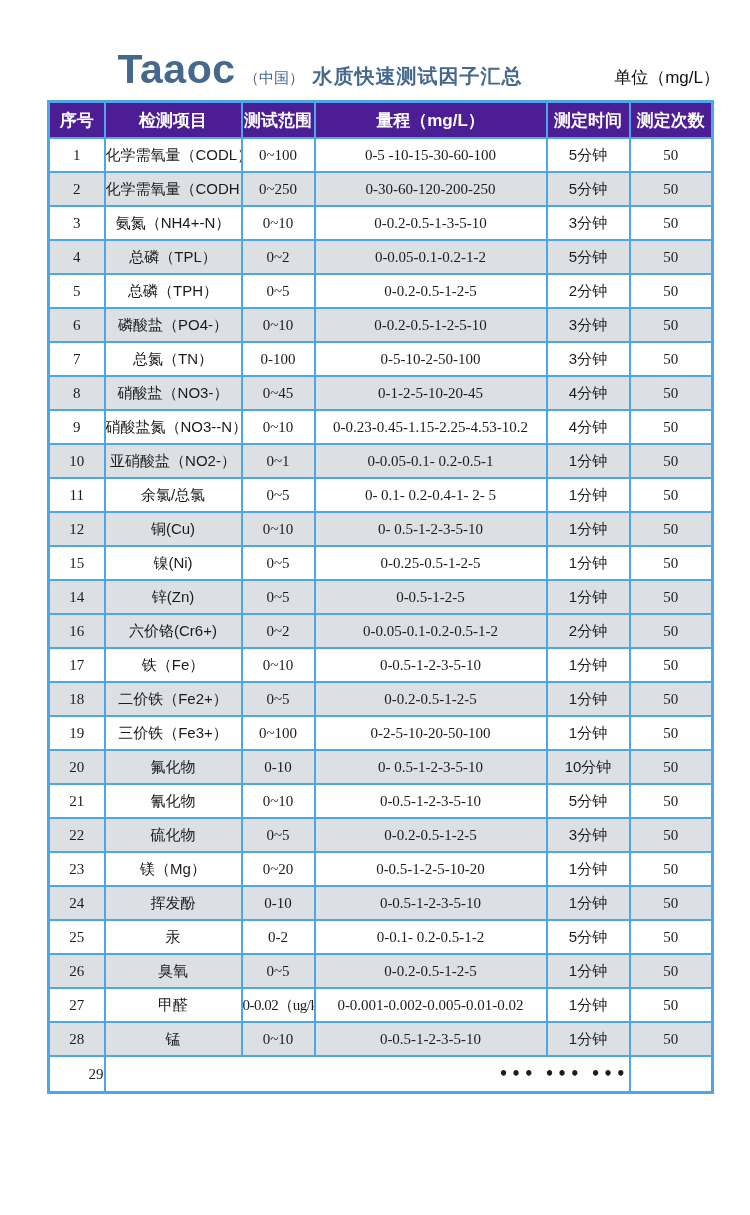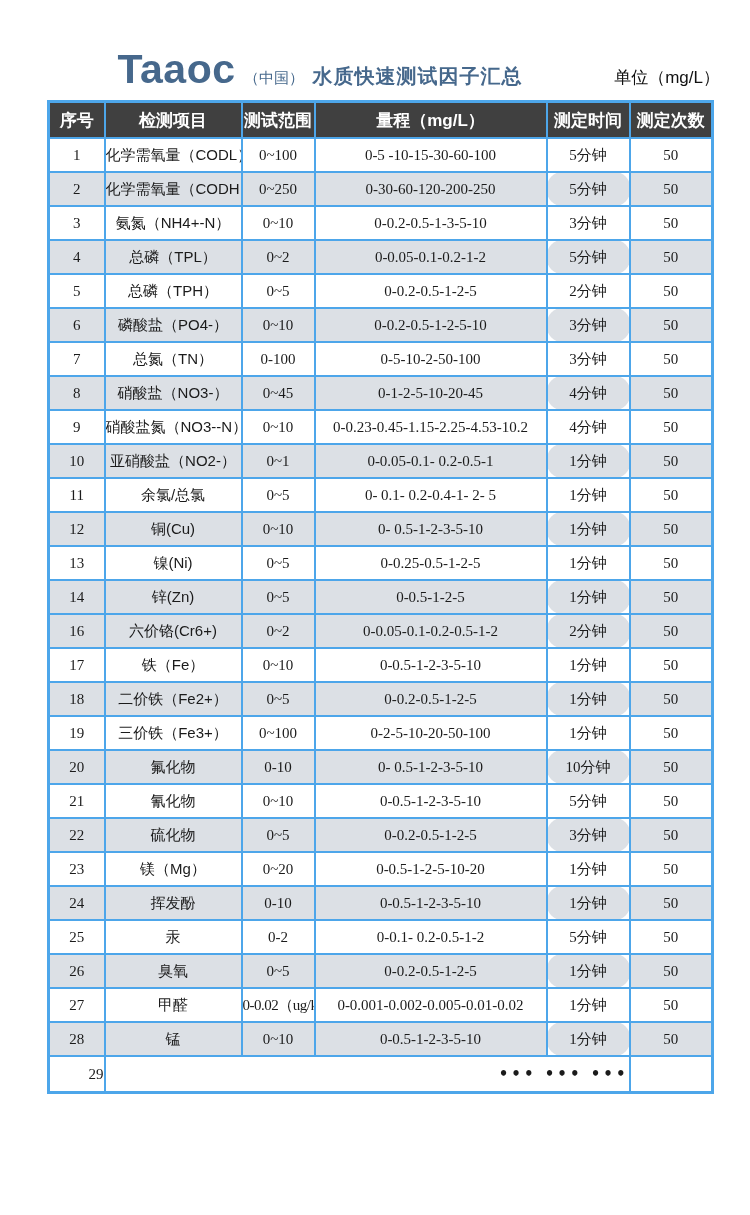--- a/index.html
+++ b/index.html
@@ -30,33 +30,33 @@
     border-collapse:collapse;table-layout:fixed;
     border:3px solid #4da6ea;
   }
   table.spec th,table.spec td{
     border:2px solid #4da6ea;
     text-align:center;vertical-align:middle;
     padding:0;overflow:hidden;white-space:nowrap;
     color:#1b1b1b;
   }
   table.spec th{
-    background:#404040;color:#ffffff;
+    background:#4c1d95;color:#ffffff;
     font-size:17px;font-weight:bold;
     height:34px;
   }
   table.spec td{height:32px;background:#ffffff;font-size:15px;}
   tr.alt td{background:#dce0e5;}
   
   .c0,.c2,.c3,.c5{font-family:"Liberation Serif",serif;}
   .c0{font-size:16px;}
   .c1{font-family:"Liberation Sans",sans-serif;font-size:14px;}
   .c2{font-size:15px;}
   .c3{font-size:15px;}
-  .c4{font-family:Liberation Serif, serif;font-size:15px;border-radius:15px;}
+  .c4{font-family:Liberation Sans, sans-serif;font-size:15px;}
   .c5{font-size:16px;}
   .tiny{font-size:11px;letter-spacing:-0.5px;}
   
   tr.ellipsis-row td{height:34px;text-align:right;}
   .dots{
     font-family:"DejaVu Sans",sans-serif;
     font-size:13px;font-weight:bold;letter-spacing:3px;color:#111111;
   }
 </style>
 </head>
@@ -182,21 +182,21 @@
         </tr>
         <tr class="alt">
           <td class="c0">12</td>
           <td class="c1">铜(Cu)</td>
           <td class="c2">0~10</td>
           <td class="c3">0- 0.5-1-2-3-5-10</td>
           <td class="c4">1分钟</td>
           <td class="c5">50</td>
         </tr>
         <tr>
-          <td class="c0">13</td>
+          <td class="c0">15</td>
           <td class="c1">镍(Ni)</td>
           <td class="c2">0~5</td>
           <td class="c3">0-0.25-0.5-1-2-5</td>
           <td class="c4">1分钟</td>
           <td class="c5">50</td>
         </tr>
         <tr class="alt">
           <td class="c0">14</td>
           <td class="c1">锌(Zn)</td>
           <td class="c2">0~5</td>

